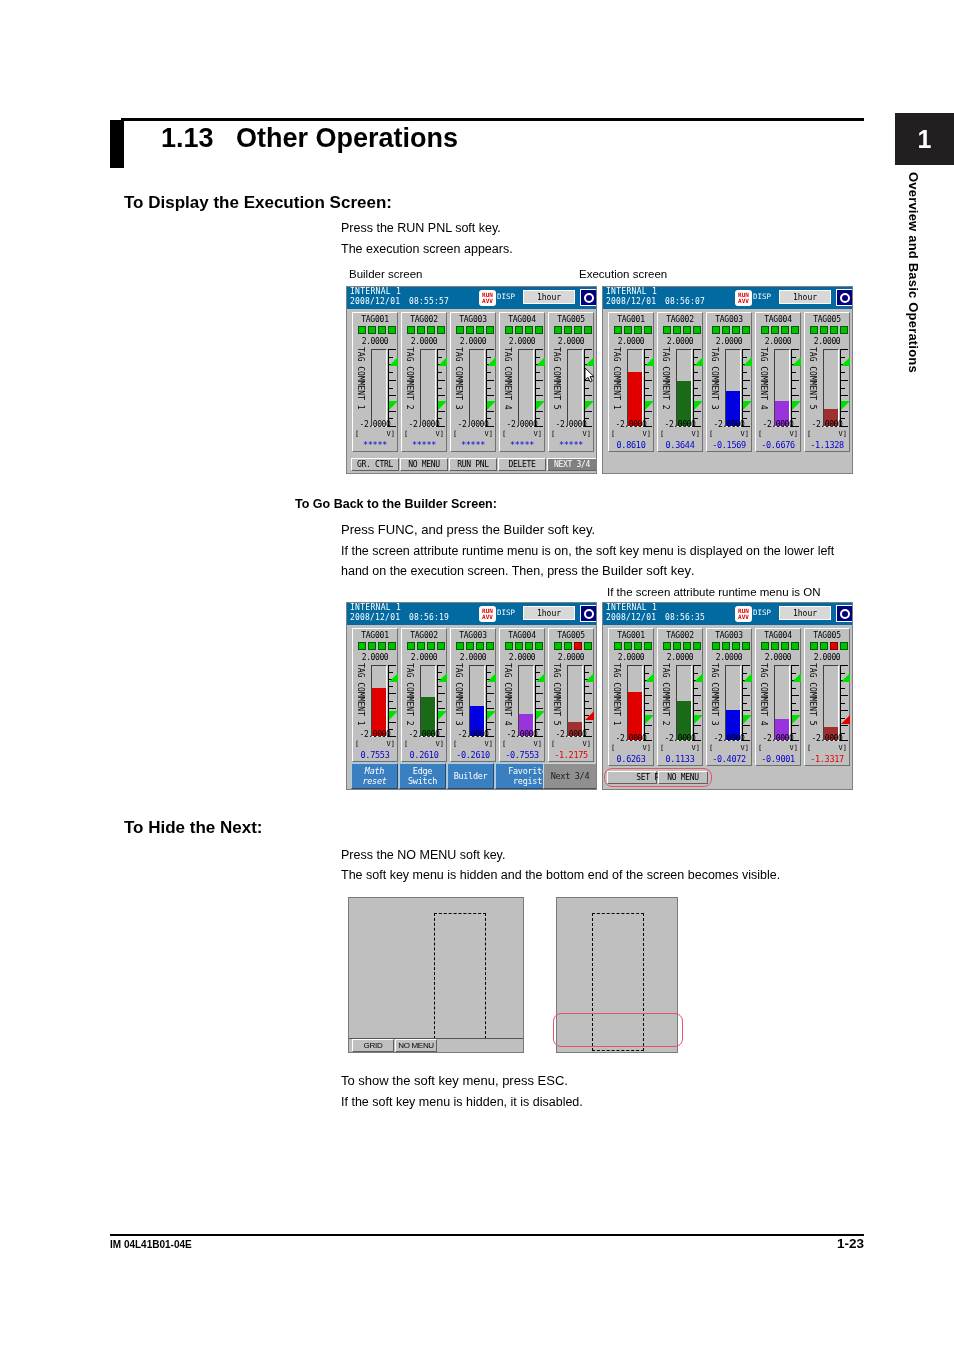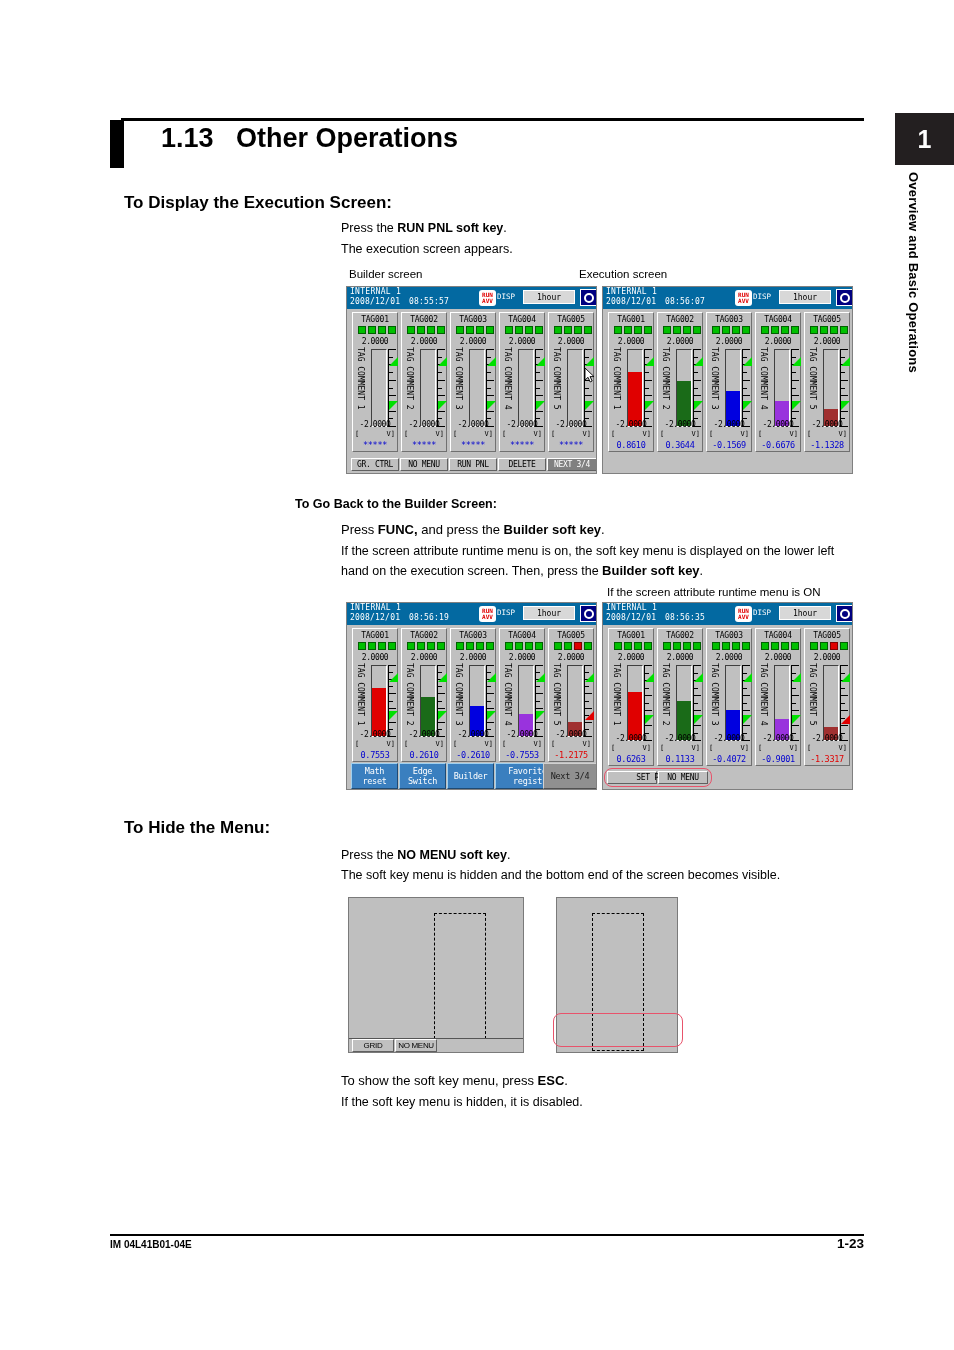--- a/index.html
+++ b/index.html
@@ -46,21 +46,21 @@
   .h2 {
     position:absolute; font-size:17px; font-weight:bold; white-space:nowrap;
   }
   .h3 {
     position:absolute; font-size:12.5px; font-weight:bold; white-space:nowrap;
   }
   .body-line {
     position:absolute; font-size:12.5px; white-space:nowrap; line-height:1.45;
   }
   .caption { position:absolute; font-size:11.5px; white-space:nowrap; }
-  b { font-weight:bold; }
+  b { font-weight:normal; }
 
   
   .footer-rule { position:absolute; left:110px; top:1234px; width:754px; height:1.5px; background:#000; }
   .footer-left { position:absolute; left:110px; top:1239px; font-size:10px; font-weight:bold; }
   .footer-right { position:absolute; left:806px; top:1236px; width:58px; text-align:right; font-size:13.5px; font-weight:bold; }
 
   
   .lcd {
     position:absolute;
     background:#c0c0c0;
@@ -789,21 +789,21 @@
         <div class="tick" style="left:35px; top:107px; width:8px;"></div>
         <div class="tri tri-green-tr" style="left:36px; top:44px;"></div>
         <div class="tri tri-red-tr" style="left:36px; top:82px;"></div>
         <div class="scale-bot">-2.0000</div>
         <div class="unit-row">
           <span>[</span>
           <span>V]</span>
         </div>
         <div class="digital red">-1.2175</div>
       </div>
-      <div class="menukey" style="left:4px; top:160px; width:47px; height:26px;">
+      <div class="menukey" style="left:4px; top:160px; width:47px; height:26px;font-style:italic;">
         <div>Math</div>
         <div>reset</div>
       </div>
       <div class="menukey" style="left:52px; top:160px; width:47px; height:26px;">
         <div>Edge</div>
         <div>Switch</div>
       </div>
       <div class="menukey" style="left:100px; top:160px; width:47px; height:26px;">
         <div>Builder</div>
       </div>
@@ -999,21 +999,21 @@
           <span>[</span>
           <span>V]</span>
         </div>
         <div class="digital red">-1.3317</div>
       </div>
       <div class="softkey" style="left:4px; top:168px; width:50px;padding-left:40px;">SET PNL</div>
       <div class="softkey" style="left:55px; top:168px; width:50px;">NO MENU</div>
       <div class="hl-red" style="left:1px; top:165px; width:108px; height:19px;"></div>
     </div>
 
-  <div class="h2" style="left:124px; top:818px;">To Hide the Menu:</div>
+  <div class="h2" style="left:124px; top:818px;">To Hide the Next:</div>
 
   <div class="body-line" style="left:341px; top:846px;">
     <span>Press the </span><b>NO MENU soft key</b><span>.</span>
   </div>
   <div class="body-line" style="left:341px; top:866px;">The soft key menu is hidden and the bottom end of the screen becomes visible.</div>
 
   <div class="gray-screen" id="gray-left" style="left:348px; top:897px; width:176px; height:156px;">
       <div class="dashed-box" style="left:85px; top:15px; width:52px; height:126px;"></div>
       <div style="position:absolute;left:0;right:0;bottom:0;height:14px;border-top:1px solid #555;"></div>
       <div class="softkey" style="left:3px; bottom:0px; top:auto; width:42px;">GRID</div>

